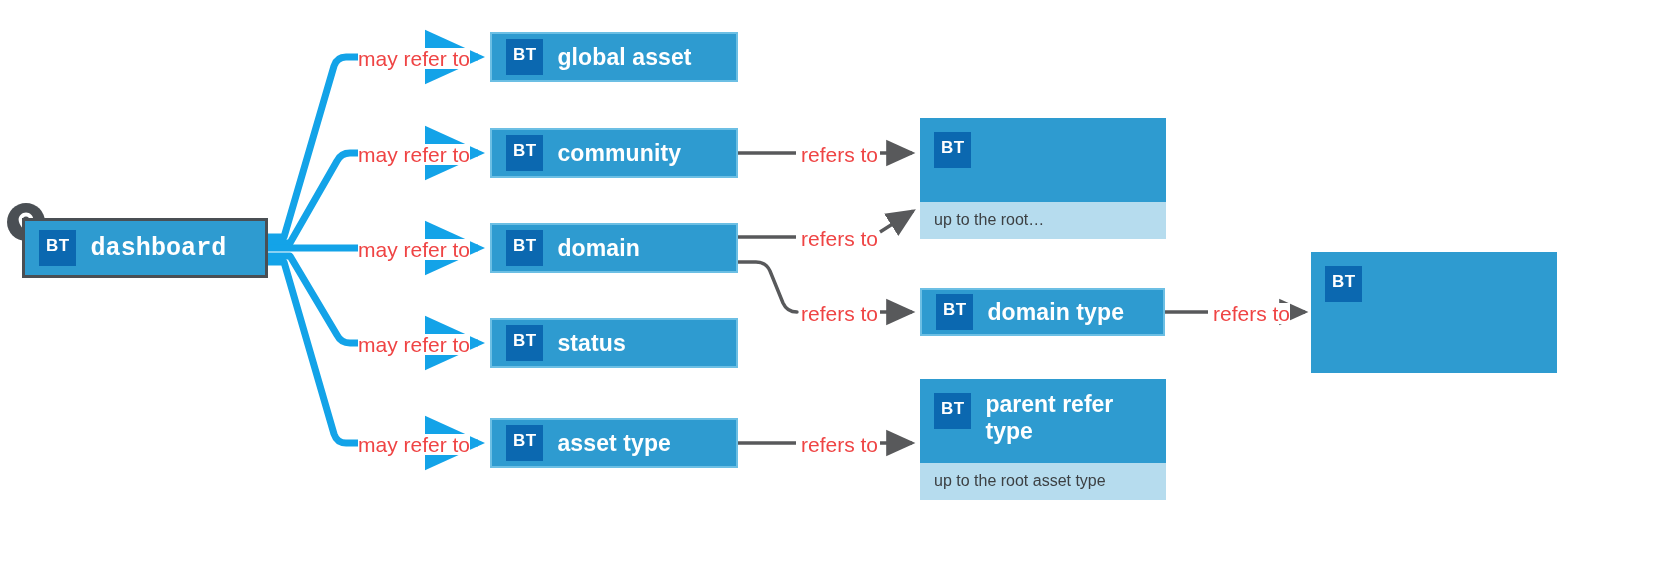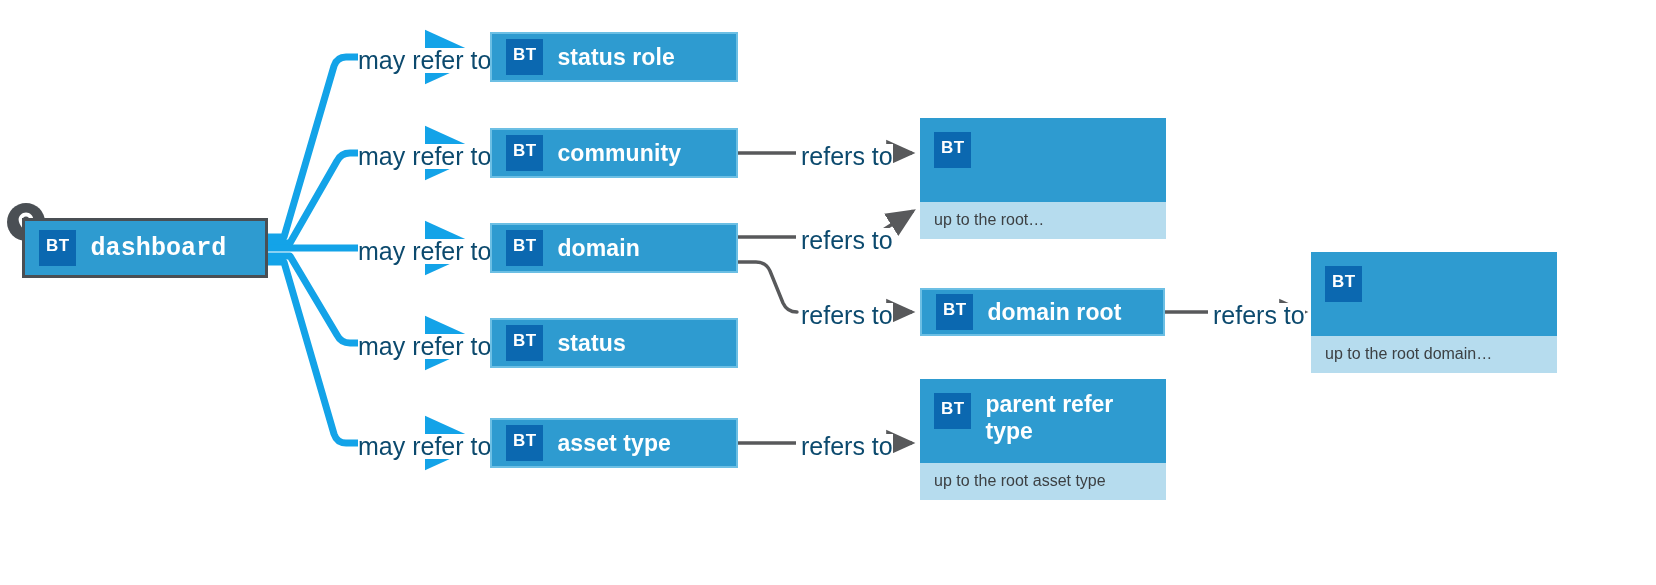--- a/index.html
+++ b/index.html
@@ -93,22 +93,22 @@
     font-size: 16px;
     padding: 9px 26px 10px 14px;
     flex: none;
     white-space: nowrap;
     overflow: hidden;
   }
 
   
   .edge-label {
     position: absolute;
-    font-size: 25px;
-    color: #0c4a6e;
+    font-size: 21px;
+    color: #ef4444;
     white-space: nowrap;
     background: #ffffff;
     line-height: 1;
   }
 
   
   .pin {
     position: absolute;
     width: 38px;
     height: 38px;
@@ -178,21 +178,21 @@
       <circle cx="19" cy="16.7" r="3.1" fill="#4a4f54"></circle>
     </svg>
   </div>
   <div class="node root" style="left:22px; top:218px; width:246px; height:60px;">
     <span class="bt-badge">BT</span>
     <span class="node-label">dashboard</span>
   </div>
 
   <div class="node" style="left:490px; top:32px; width:248px; height:50px;">
     <span class="bt-badge">BT</span>
-    <span class="node-label">status role</span>
+    <span class="node-label">global asset</span>
   </div>
 
   <div class="node" style="left:490px; top:128px; width:248px; height:50px;">
     <span class="bt-badge">BT</span>
     <span class="node-label">community</span>
   </div>
 
   <div class="node" style="left:490px; top:223px; width:248px; height:50px;">
     <span class="bt-badge">BT</span>
     <span class="node-label">domain</span>
@@ -210,31 +210,30 @@
 
   <div class="cnode" style="left:920px; top:118px; width:246px; height:121px;">
     <div class="cnode-head">
       <span class="bt-badge">BT</span>
     </div>
     <div class="cnode-body">up to the root…</div>
   </div>
 
   <div class="node" style="left:920px; top:288px; width:245px; height:48px;">
     <span class="bt-badge">BT</span>
-    <span class="node-label">domain root</span>
+    <span class="node-label">domain type</span>
   </div>
 
   <div class="cnode" style="left:920px; top:379px; width:246px; height:121px;">
     <div class="cnode-head">
       <span class="bt-badge">BT</span>
       <span class="cnode-title">parent refer type</span>
     </div>
     <div class="cnode-body">up to the root asset type</div>
   </div>
 
   <div class="cnode" style="left:1311px; top:252px; width:246px; height:121px;">
     <div class="cnode-head">
       <span class="bt-badge">BT</span>
     </div>
-    <div class="cnode-body">up to the root domain…</div>
   </div>
 
 </div>
 
 </body></html>

